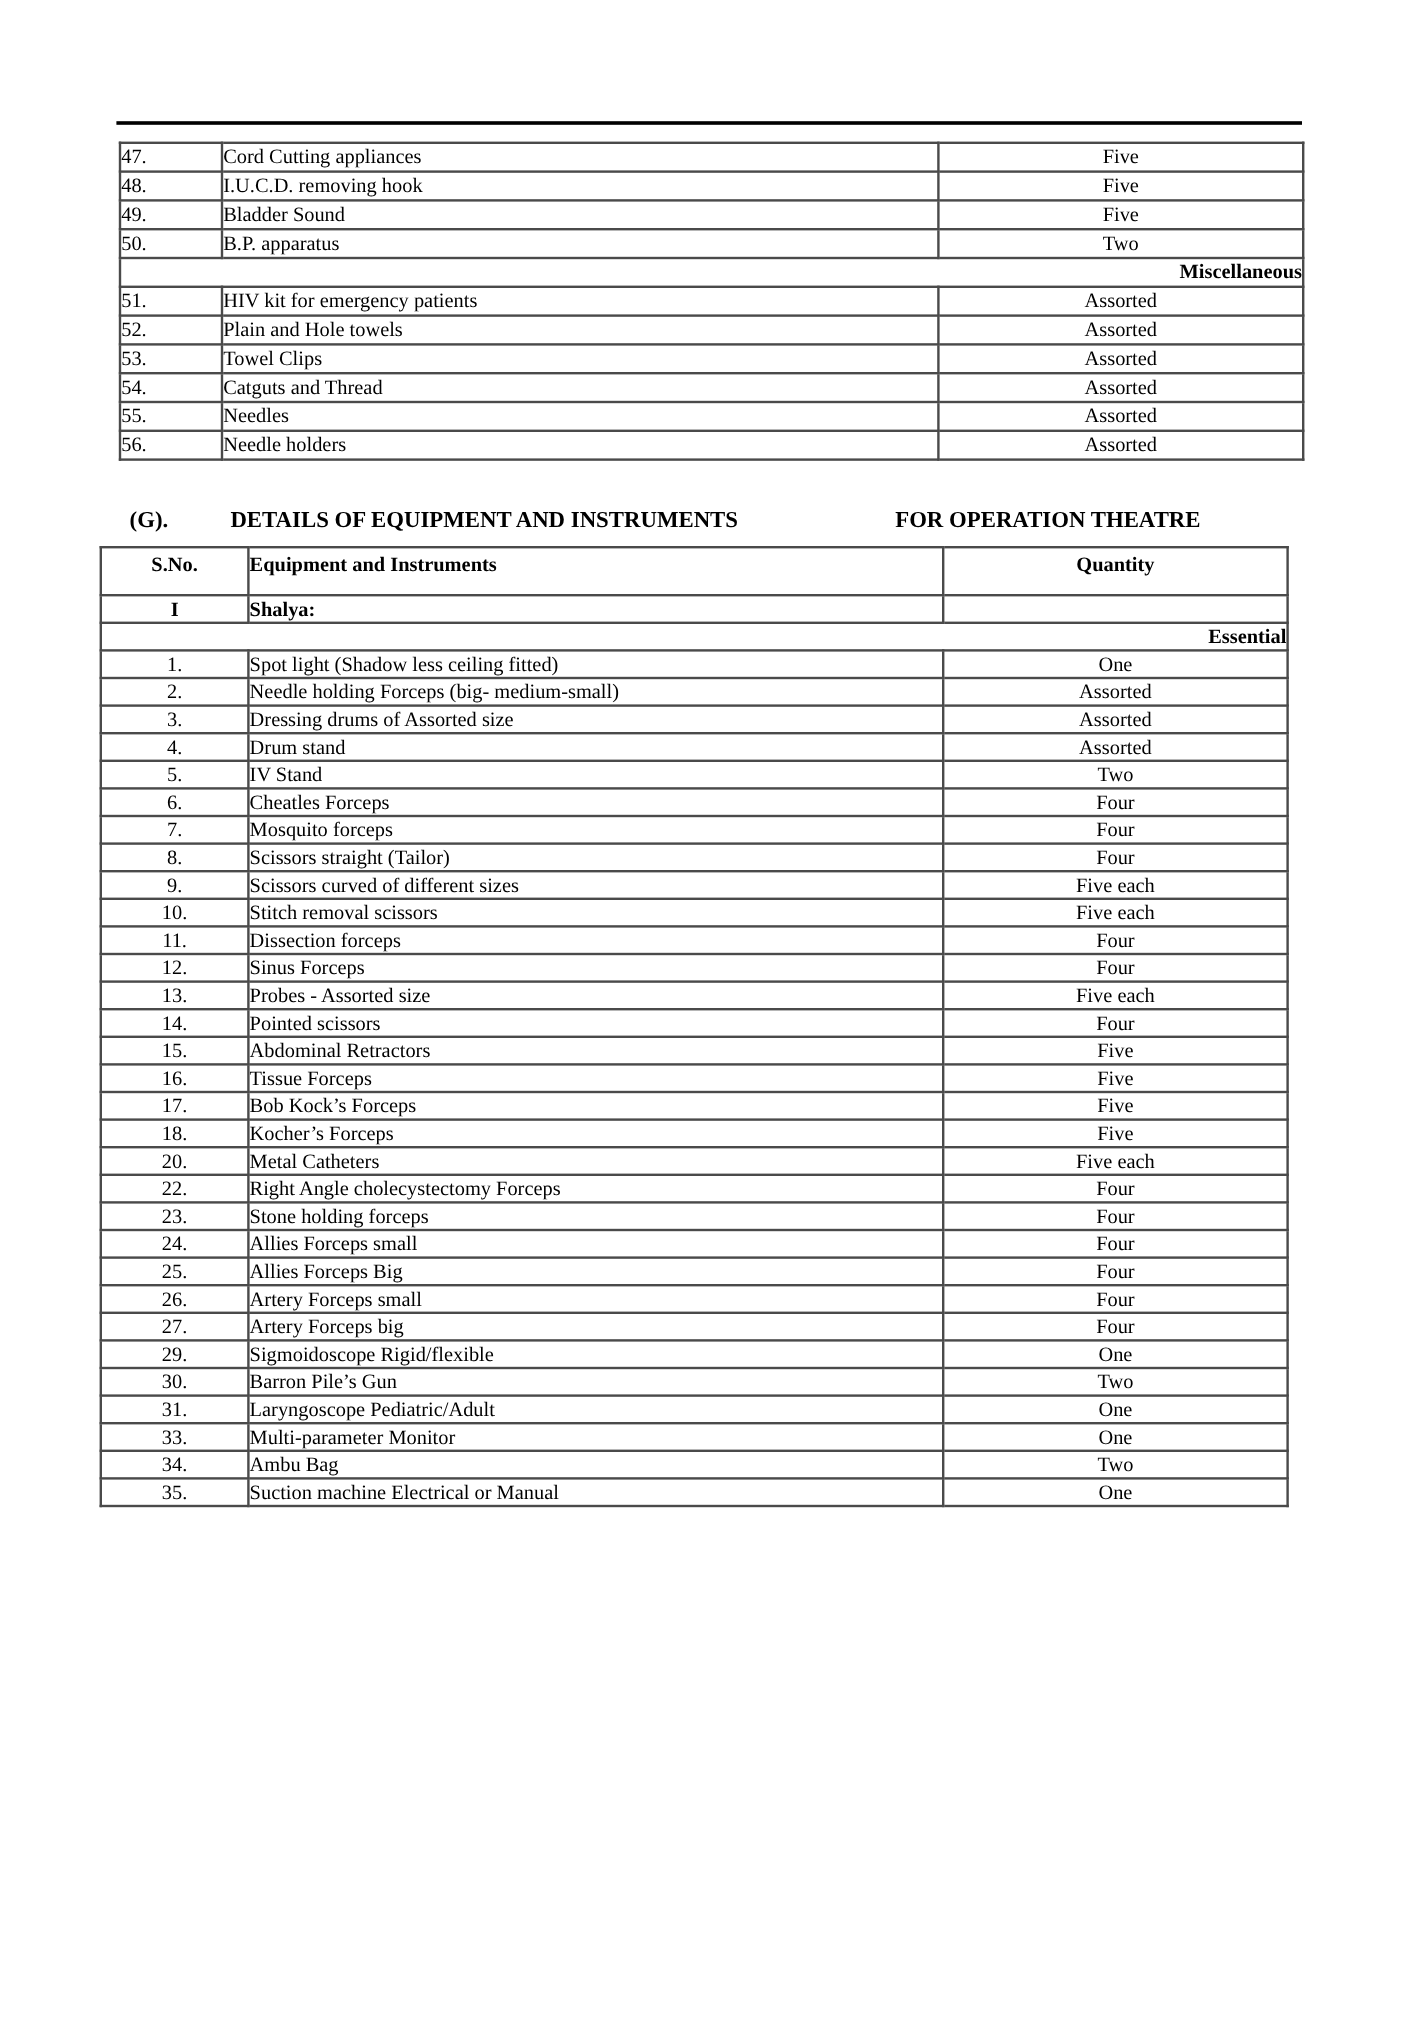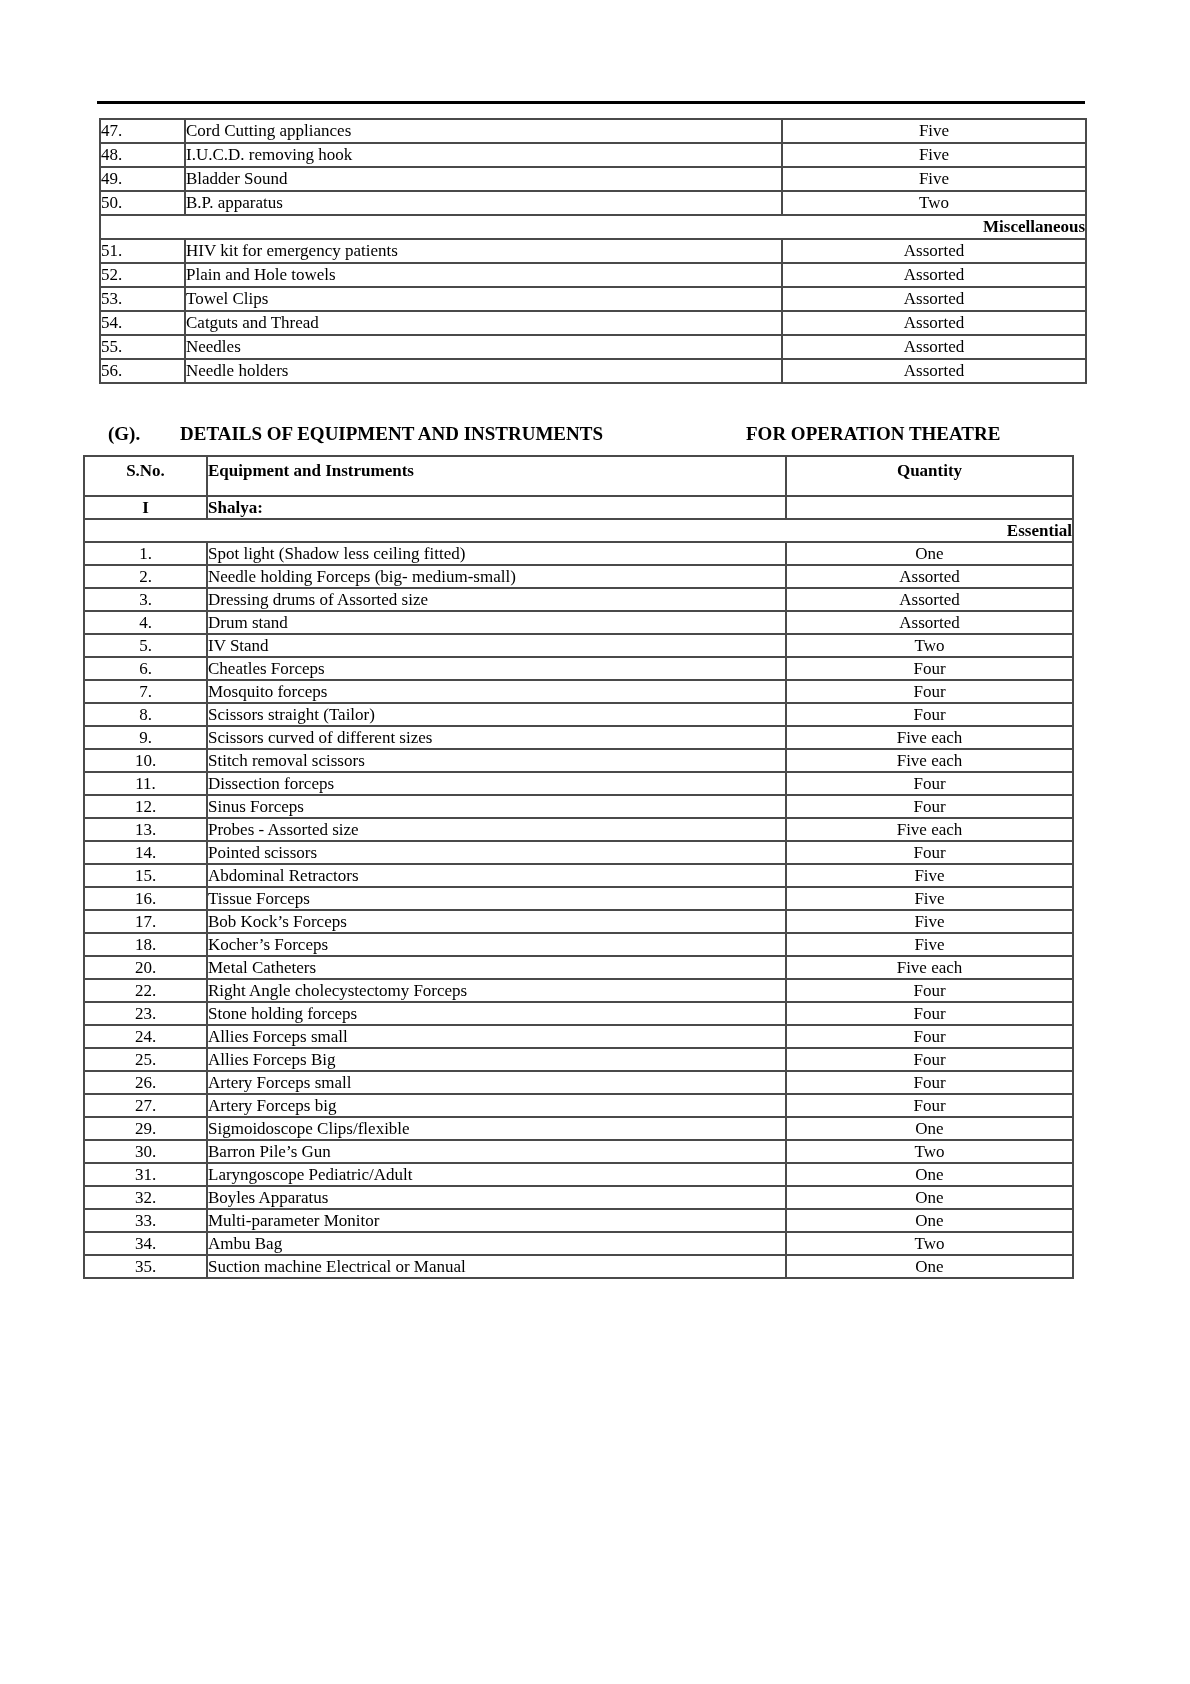--- a/index.html
+++ b/index.html
@@ -54,21 +54,21 @@
     position: absolute;
     top: 423px;
     left: 0;
     width: 100%;
     height: 26px;
     font-weight: bold;
     font-size: 19px;
   }
   .heading span { position: absolute; white-space: nowrap; top: 0; }
   .h-index { left: 108px; }
-  .h-title { left: 180px; }
+  .h-title { left: 192px; }
   .h-title-right { left: 746px; }
 </style>
 </head>
 <body>
 
 <div class="page">
 
   <div class="top-rule"></div>
 
   <table class="doc t1">
@@ -325,41 +325,36 @@
 
         <tr>
           <td class="sno2">27.</td>
           <td class="item">Artery Forceps big</td>
           <td class="qty">Four</td>
         </tr>
 
 
         <tr>
           <td class="sno2">29.</td>
-          <td class="item">Sigmoidoscope Clips/flexible</td>
+          <td class="item">Sigmoidoscope Rigid/flexible</td>
           <td class="qty">One</td>
         </tr>
 
         <tr>
           <td class="sno2">30.</td>
           <td class="item">Barron Pile’s Gun</td>
           <td class="qty">Two</td>
         </tr>
 
         <tr>
           <td class="sno2">31.</td>
           <td class="item">Laryngoscope Pediatric/Adult</td>
           <td class="qty">One</td>
         </tr>
 
-        <tr>
-          <td class="sno2">32.</td>
-          <td class="item">Boyles Apparatus</td>
-          <td class="qty">One</td>
-        </tr>
 
         <tr>
           <td class="sno2">33.</td>
           <td class="item">Multi-parameter Monitor</td>
           <td class="qty">One</td>
         </tr>
 
         <tr>
           <td class="sno2">34.</td>
           <td class="item">Ambu Bag</td>

